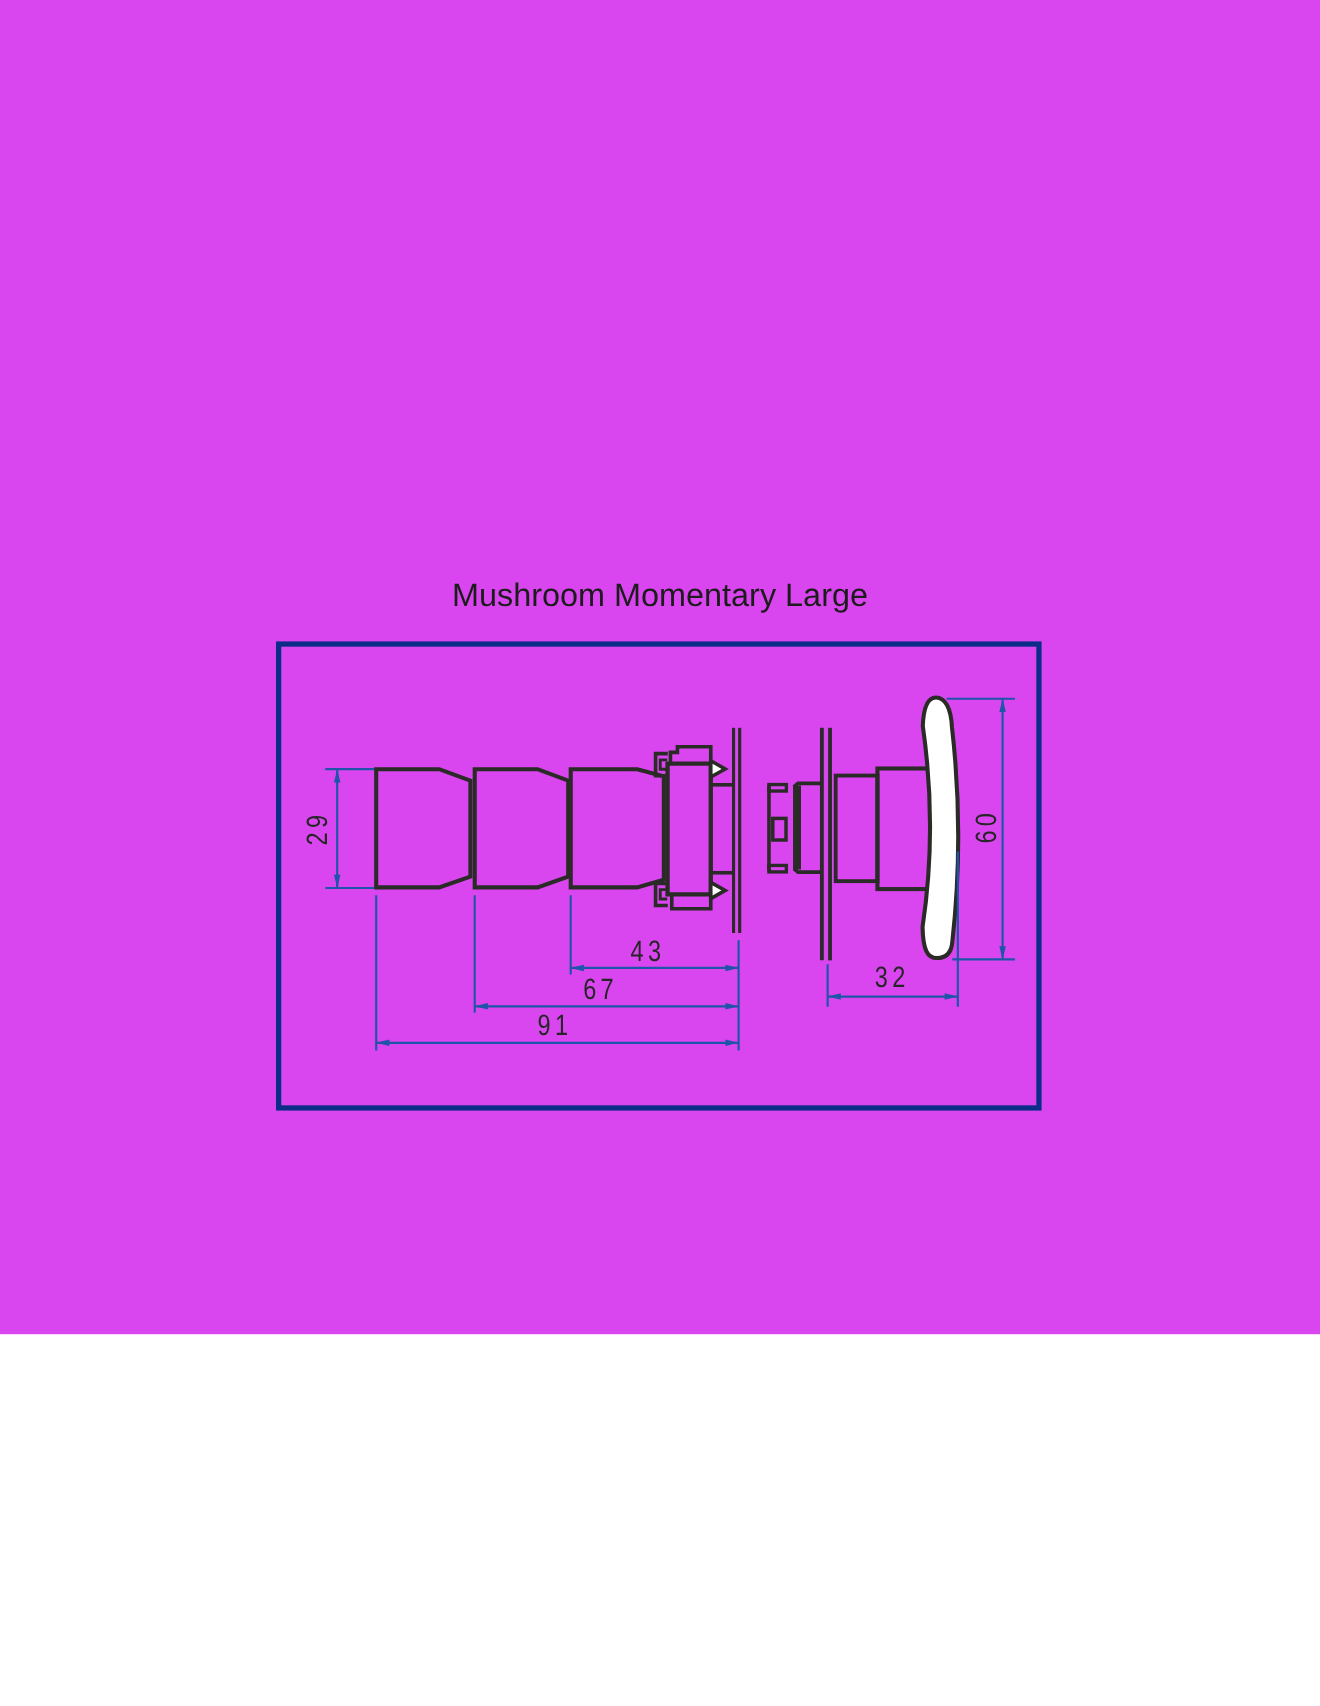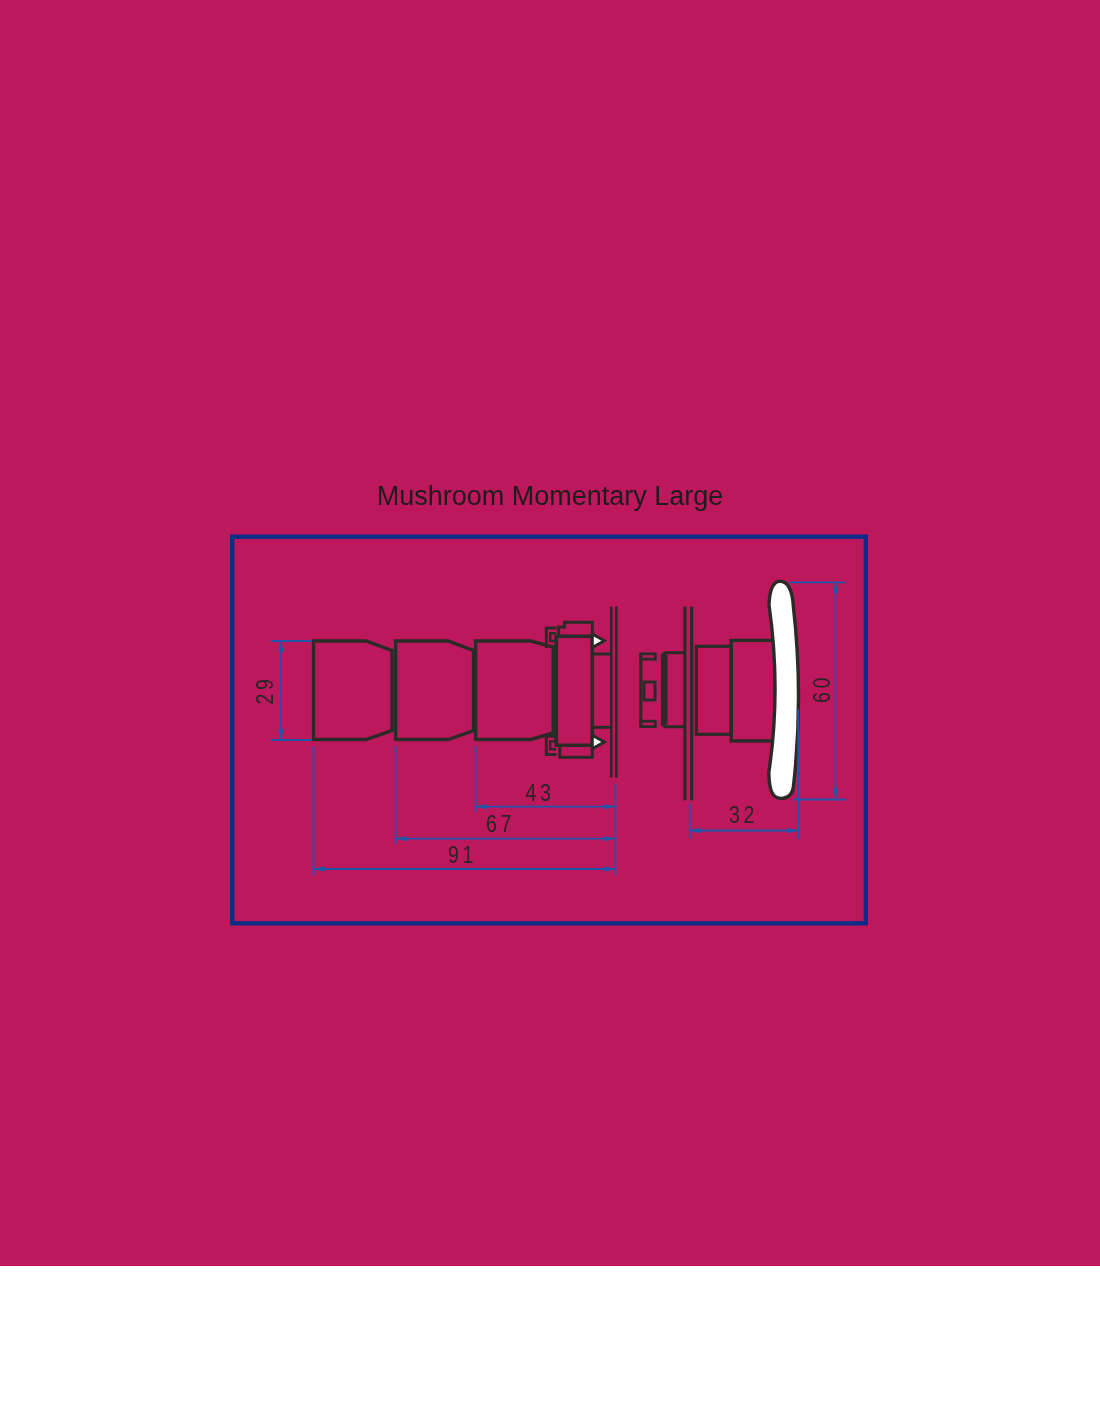--- a/index.html
+++ b/index.html
@@ -1,16 +1,16 @@
 <!DOCTYPE html>
 <html><head>
 <meta charset="utf-8">
 <style>
   html,body{margin:0;padding:0;background:#ffffff;}
-  .page{position:relative;width:1100px;height:1266px;background:#be185d;overflow:hidden;}
+  .page{position:relative;width:1100px;height:1112px;background:#d946ef;overflow:hidden;}
   svg{position:absolute;left:0;top:0;}
   text{font-family:"Liberation Sans",sans-serif;}
 </style>
 </head>
 <body>
 <div class="page">
 <svg width="1100" height="1422" viewBox="0 0 1100 1422">
 
   <text x="550" y="505" text-anchor="middle" font-size="27" fill="#1c1c1c">Mushroom Momentary Large</text>
 

